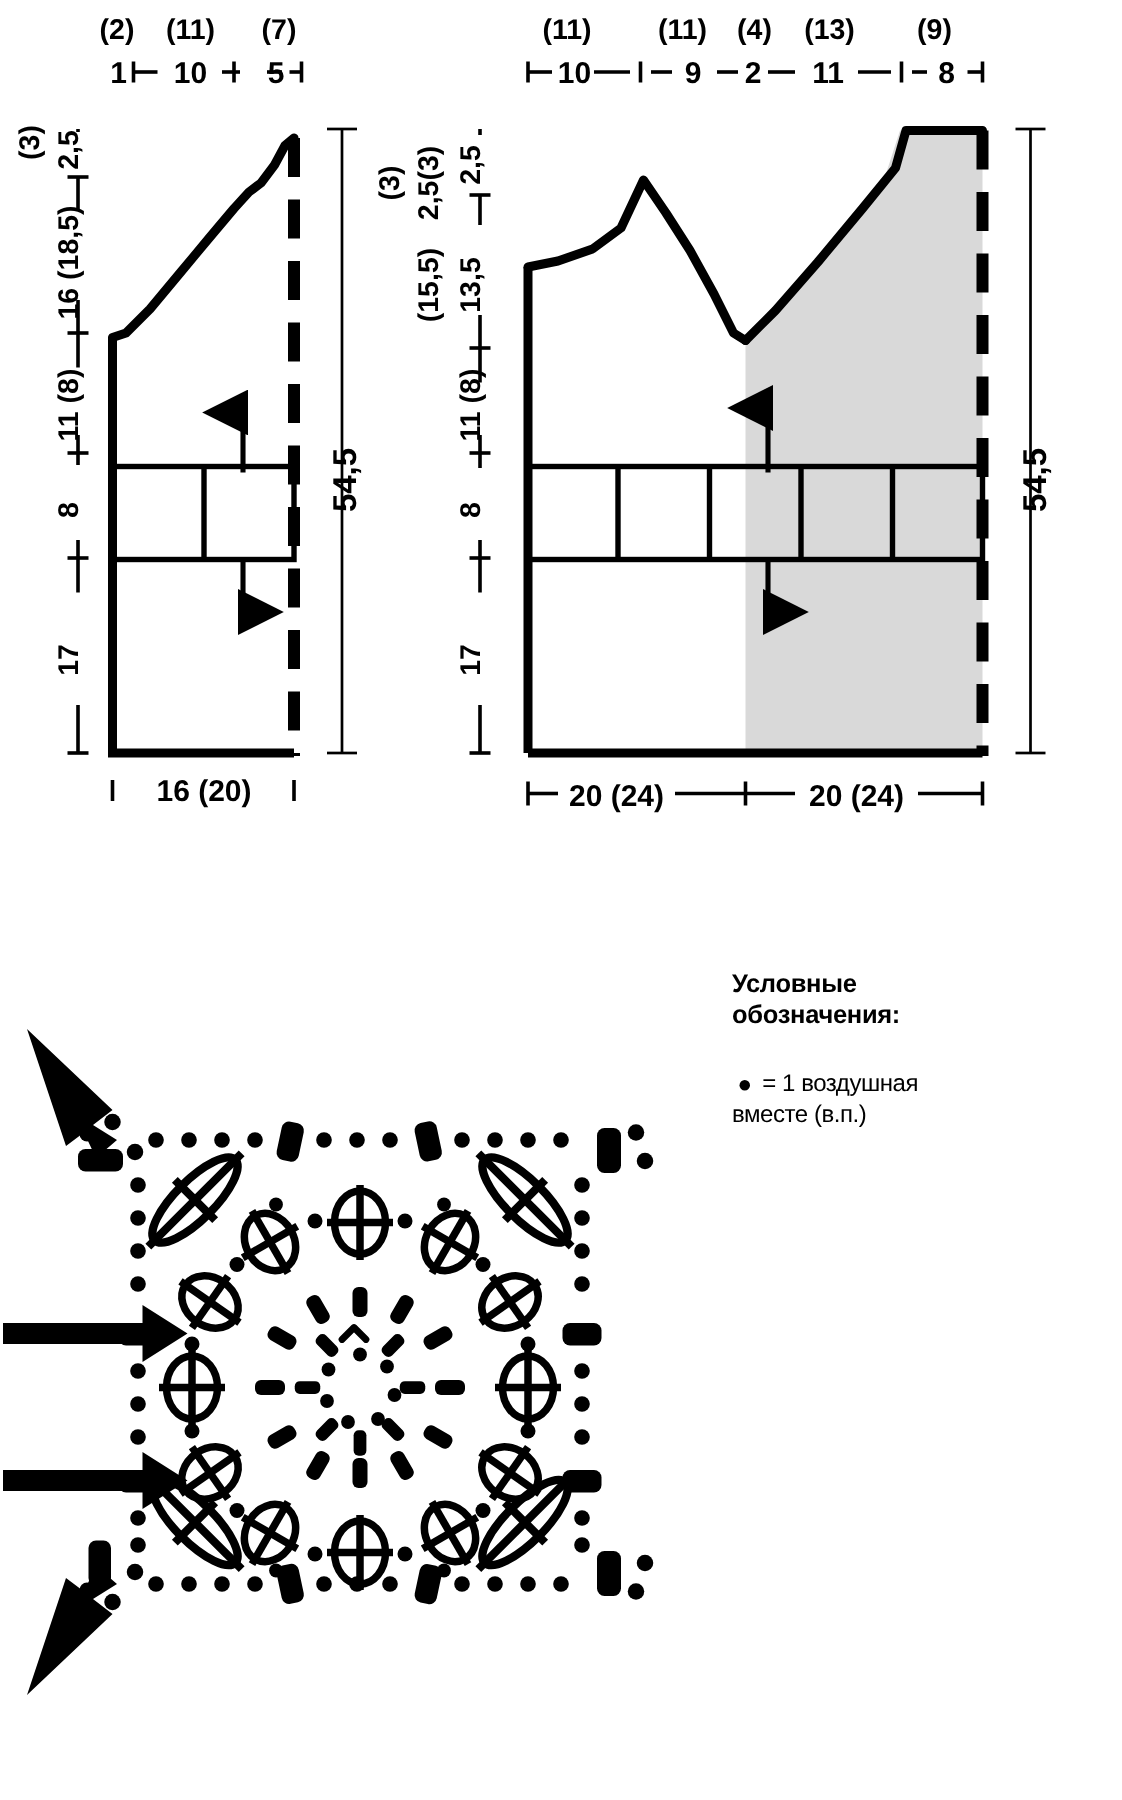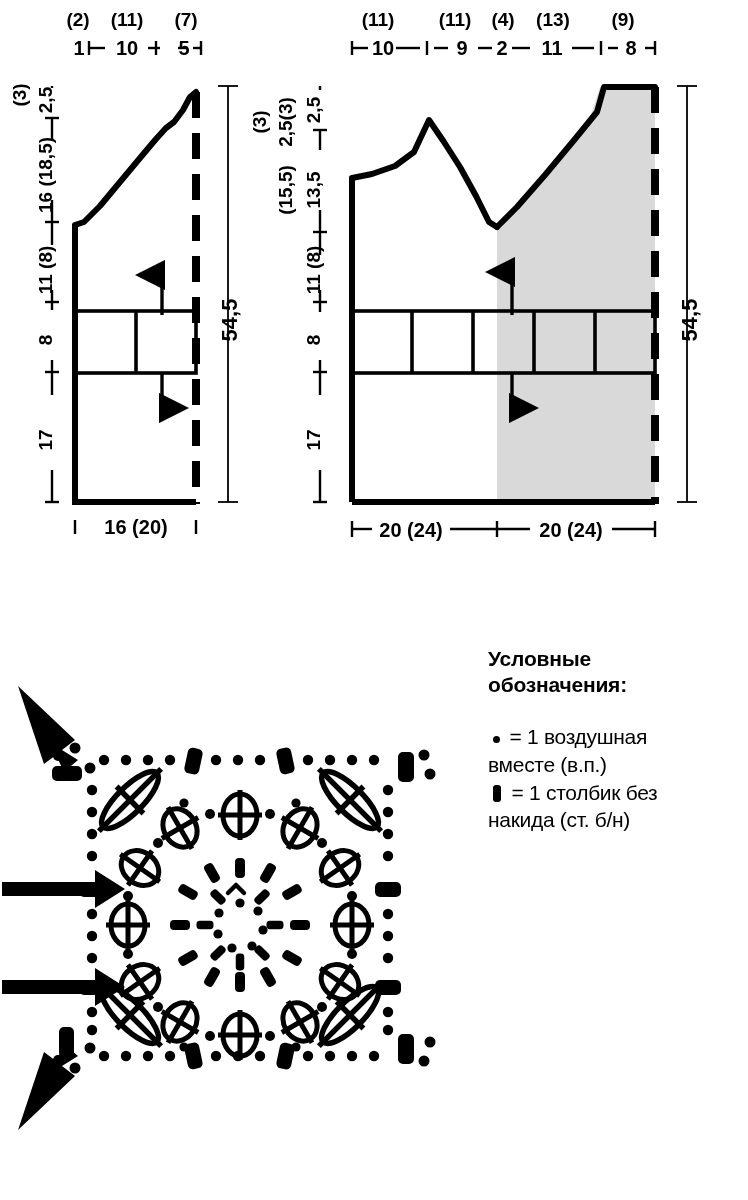--- a/index.html
+++ b/index.html
@@ -9,25 +9,25 @@
     font-family:"Liberation Sans", sans-serif;color:#000;
   }
   .panel{position:absolute;}
   #schematics{left:0;top:0;width:748px;height:580px;}
   #motif-panel{left:0;top:600px;width:748px;height:600px;}
   svg{display:block;overflow:visible;}
   .legend{
     position:absolute;left:488px;top:646px;width:256px;
   }
   .legend-title{
-    font-size:21px;font-weight:bold;line-height:1.22;
+    font-size:17px;font-weight:bold;line-height:1.22;
     letter-spacing:-0.2px;margin:0 0 26px 0;
   }
   .legend-body{
-    font-size:21px;line-height:1.30;letter-spacing:-0.3px;
+    font-size:16px;line-height:1.30;letter-spacing:-0.3px;
   }
   .legend-item{margin:0 0 1px 0;}
   .sym{display:inline-block;vertical-align:middle;position:relative;}
   .sym-dot{width:16px;height:14px;}
   .sym-dot i{
     display:block;width:7px;height:7px;background:#000;border-radius:50%;
     margin:4px auto 0 auto;
   }
   .sym-slip{width:20px;height:14px;}
   .sym-bar{width:18px;height:18px;}
@@ -442,22 +442,16 @@
   <div class="legend-body">
 
     <p class="legend-item">
       <span class="sym sym-dot"><i></i></span>
       <span class="eq">=</span>
       <span>1 воздушная</span><br>
       <span>вместе (в.п.)</span>
     </p>
 
 
-    <p class="legend-item">
-      <span class="sym sym-bar"><i></i></span>
-      <span class="eq">=</span>
-      <span>1 столбик без</span><br>
-      <span>накида (ст. б/н)</span>
-    </p>
 
 
   </div>
 </div>
 
 </body></html>

